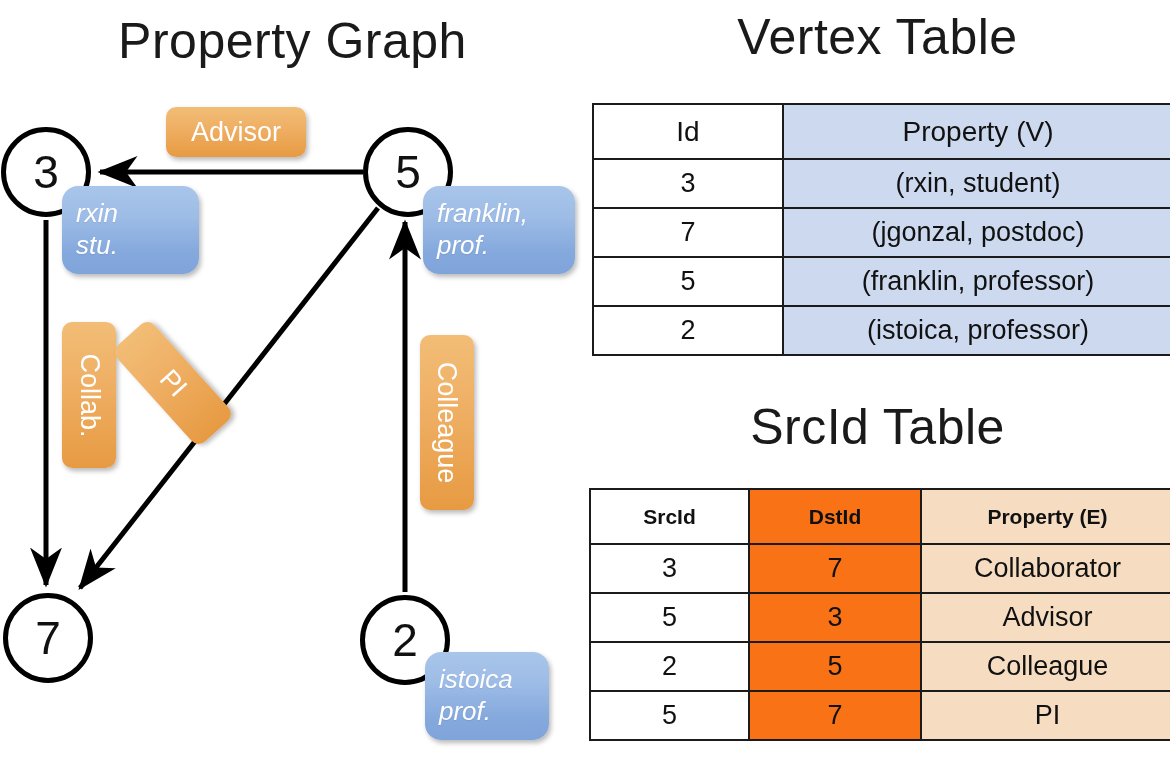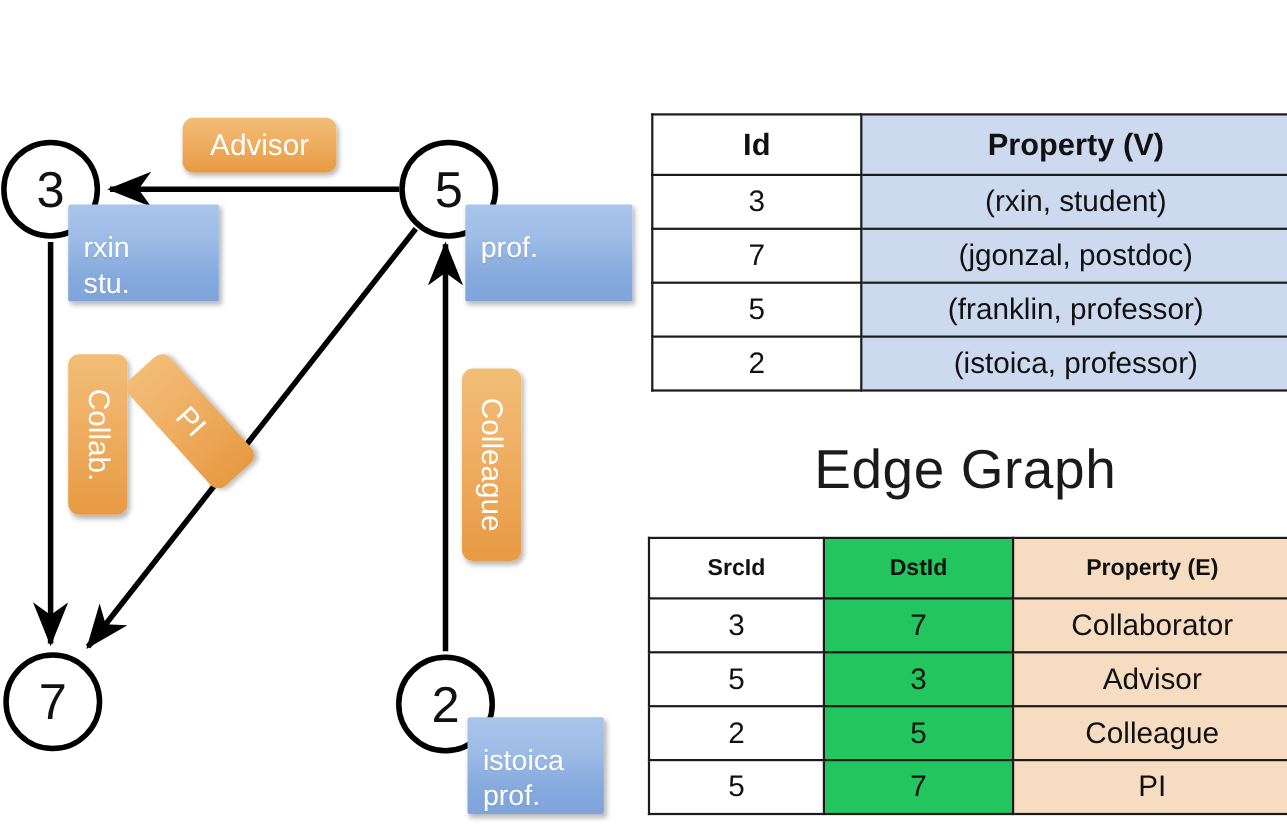--- a/index.html
+++ b/index.html
@@ -43,31 +43,32 @@
     font-family:"Liberation Sans", sans-serif;
   }
   #node-3{left:1px;top:127px;}
   #node-5{left:363px;top:127px;}
   #node-7{left:3px;top:593px;}
   #node-2{left:360px;top:595px;}
 
   
   .prop-box{
     position:absolute;
-    border-radius:2px;
+    border-radius:16px;
     background:linear-gradient(180deg,#a9c5ea 0%,#9dbce6 35%,#85a9dd 75%,#7fa4da 100%);
     box-shadow:2px 3px 5px rgba(0,0,0,0.28);
     color:#ffffff;
     font-size:26px;
     font-weight:300;
     line-height:1.22;
-    padding:24px 14px;
+    padding:12px 14px;
     box-sizing:border-box;
     font-family:"Liberation Sans", sans-serif;
     text-shadow:0 1px 1px rgba(0,0,0,0.08);
+    font-style:italic;
   }
   #vprop-rxin{left:62px;top:186px;width:137px;height:88px;}
   #vprop-franklin{left:423px;top:186px;width:152px;height:88px;}
   #vprop-jgonzal{left:62px;top:652px;width:140px;height:88px;}
   #vprop-istoica{left:425px;top:652px;width:124px;height:88px;}
 
   
   .edge-label{
     position:absolute;
     border-radius:10px;
@@ -101,38 +102,40 @@
   table.grid td,table.grid th{
     border:2px solid #1b1b1b;
     text-align:center;
     font-weight:300;
     color:#111;
     padding:0;
   }
   
   #vertex-table{left:592px;top:103px;width:576px;}
   #vertex-table th,#vertex-table td{font-size:27px;height:47px;}
-  #vertex-table th{font-weight:bold;font-size:28px;height:53px;}
+  #vertex-table th{font-weight:normal;font-size:28px;height:53px;}
   #vertex-table .col-id{width:188px;background:#ffffff;}
   #vertex-table .col-prop{width:388px;background:#ccd9ee;}
 
   
   #edge-table{left:589px;top:488px;width:578px;}
   #edge-table th,#edge-table td{font-size:27px;height:47px;}
   #edge-table th{font-weight:bold;font-size:21px;height:53px;}
   #edge-table .col-src{width:157px;background:#ffffff;}
-  #edge-table .col-dst{width:170px;background:#22c55e;}
+  #edge-table .col-dst{width:170px;background:#f97316;}
   #edge-table .col-prop{width:251px;background:#f6ddc2;}
 </style>
 </head>
 <body>
 
 <div class="stage">
 
-  <div class="title" id="title-edge-table">Edge Graph</div>
+  <div class="title" id="title-property-graph">Property Graph</div>
+  <div class="title" id="title-vertex-table">Vertex Table</div>
+  <div class="title" id="title-edge-table">SrcId Table</div>
 
   <svg class="graph-svg" viewBox="0 0 585 760">
     <defs>
       <marker id="arrowhead" markerWidth="9" markerHeight="9" refX="7.5" refY="3.2" orient="auto" markerUnits="strokeWidth">
         <path d="M0,0 L8,3.2 L0,6.4 L2.3,3.2 z" fill="#000"></path>
       </marker>
     </defs>
 
     <line x1="363" y1="172" x2="100" y2="172" stroke="#000" stroke-width="5" marker-end="url(#arrowhead)"></line>
 
@@ -154,20 +157,21 @@
   </div>
   <div class="node-circle" id="node-2">
     <span>2</span>
   </div>
 
   <div class="prop-box" id="vprop-rxin">
     <div>rxin</div>
     <div>stu.</div>
   </div>
   <div class="prop-box" id="vprop-franklin">
+    <div>franklin,</div>
     <div>prof.</div>
   </div>
   <div class="prop-box" id="vprop-istoica">
     <div>istoica</div>
     <div>prof.</div>
   </div>
 
   <div class="edge-label" id="elabel-advisor">
     <span>Advisor</span>
   </div>

